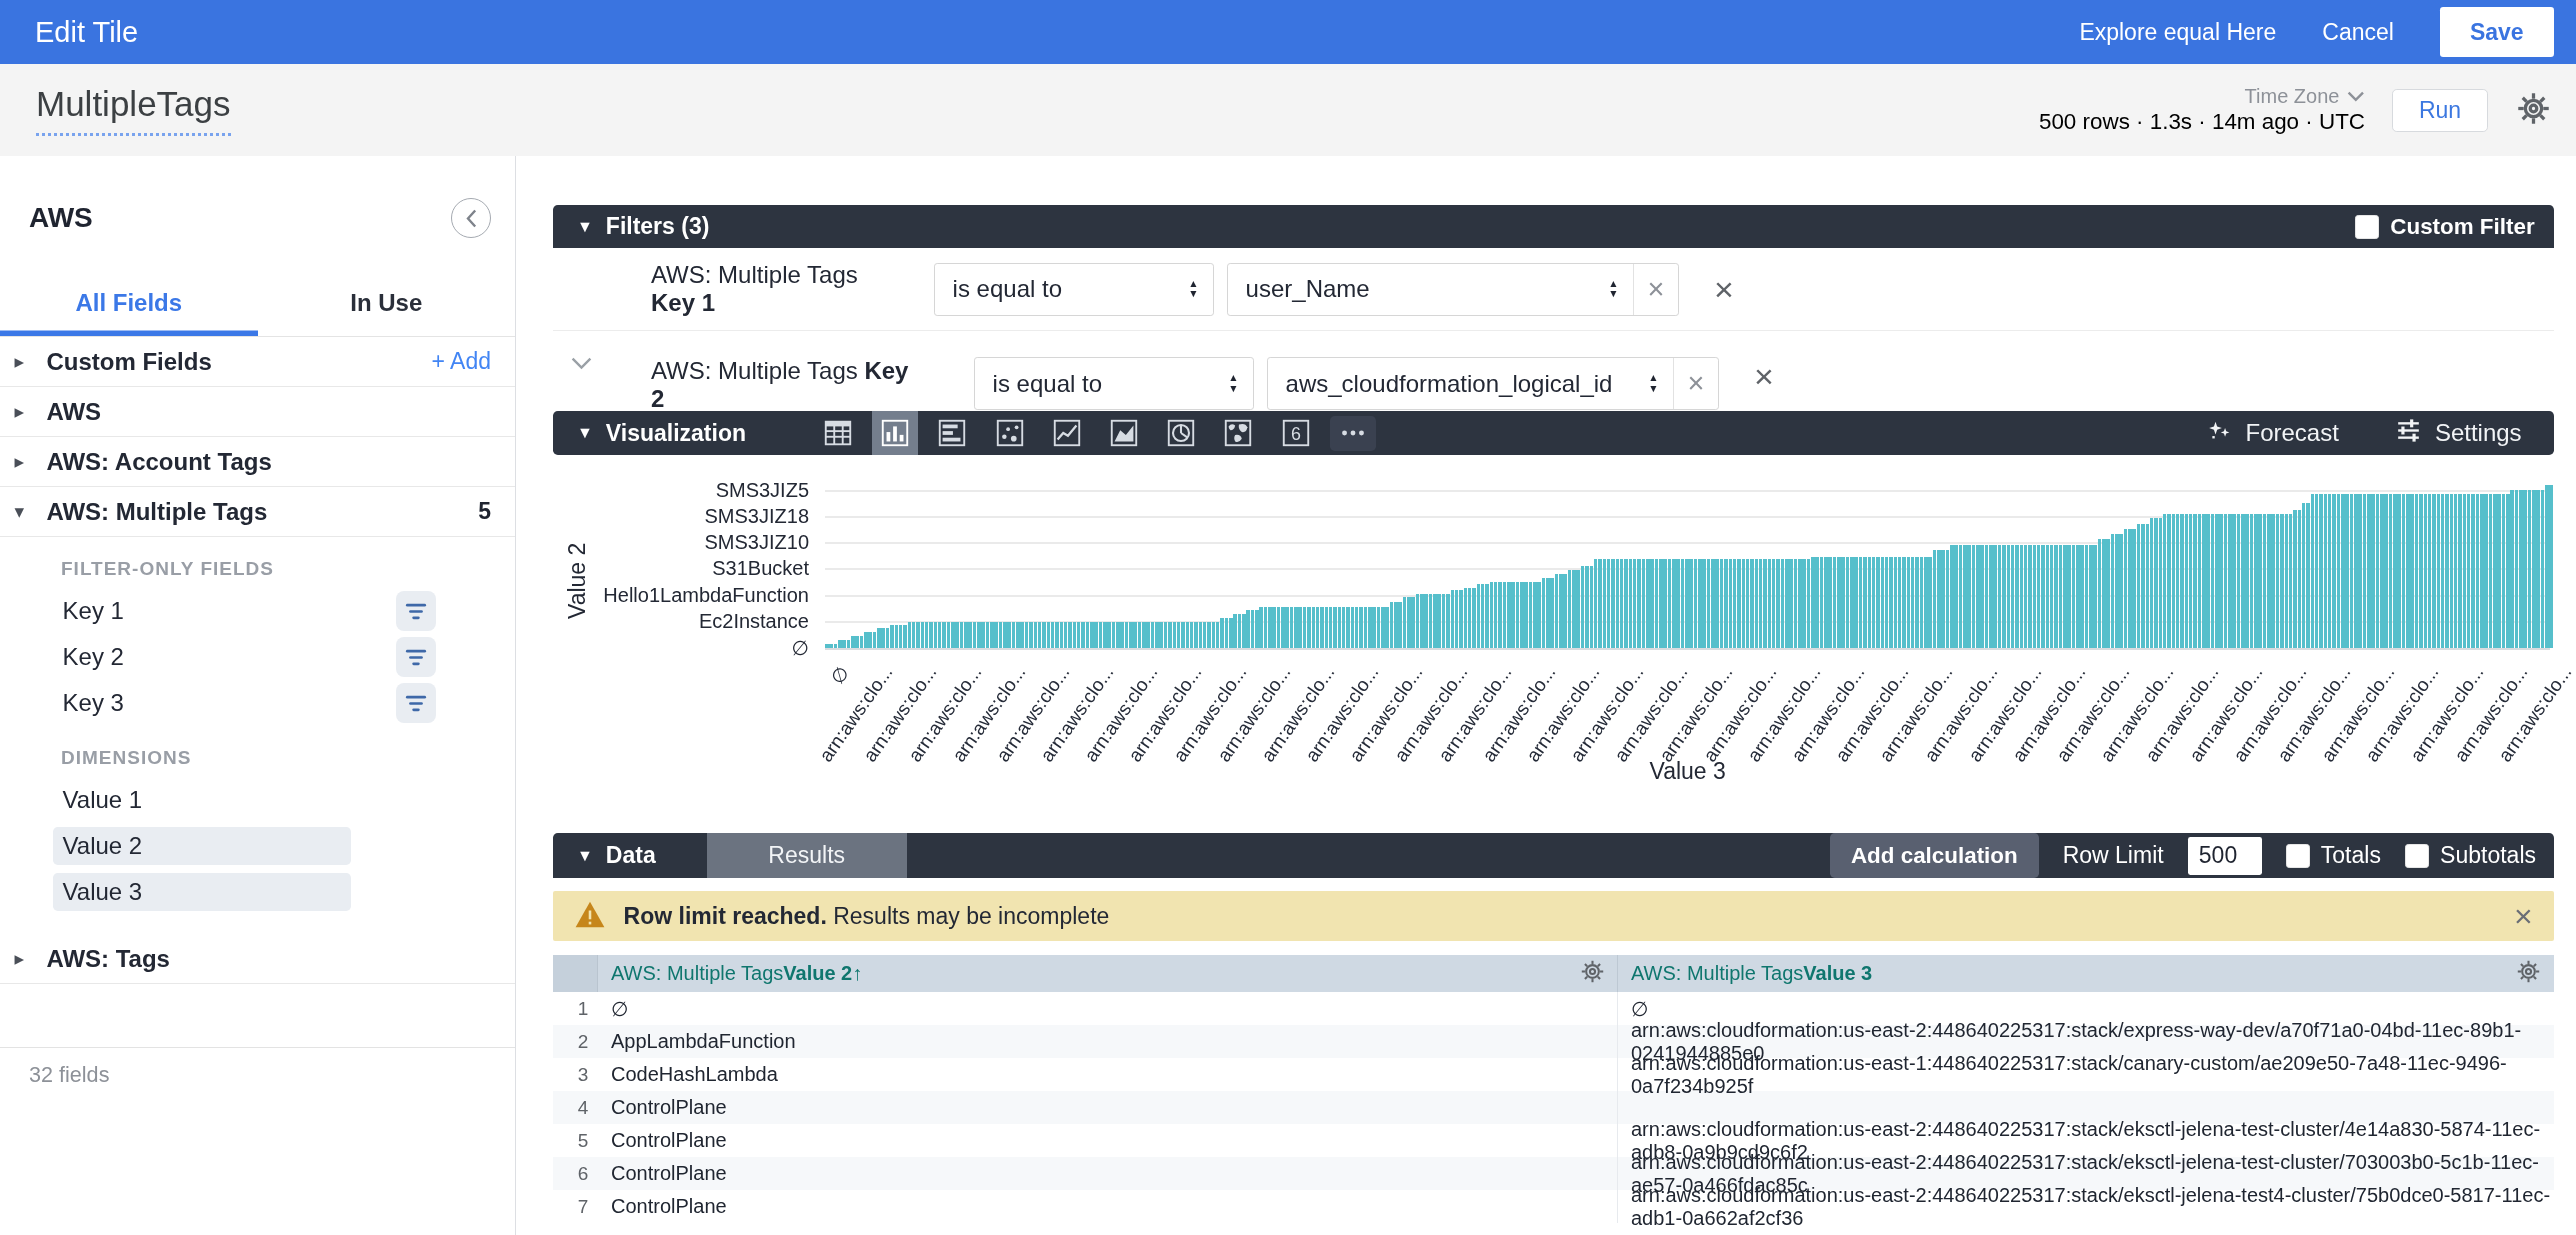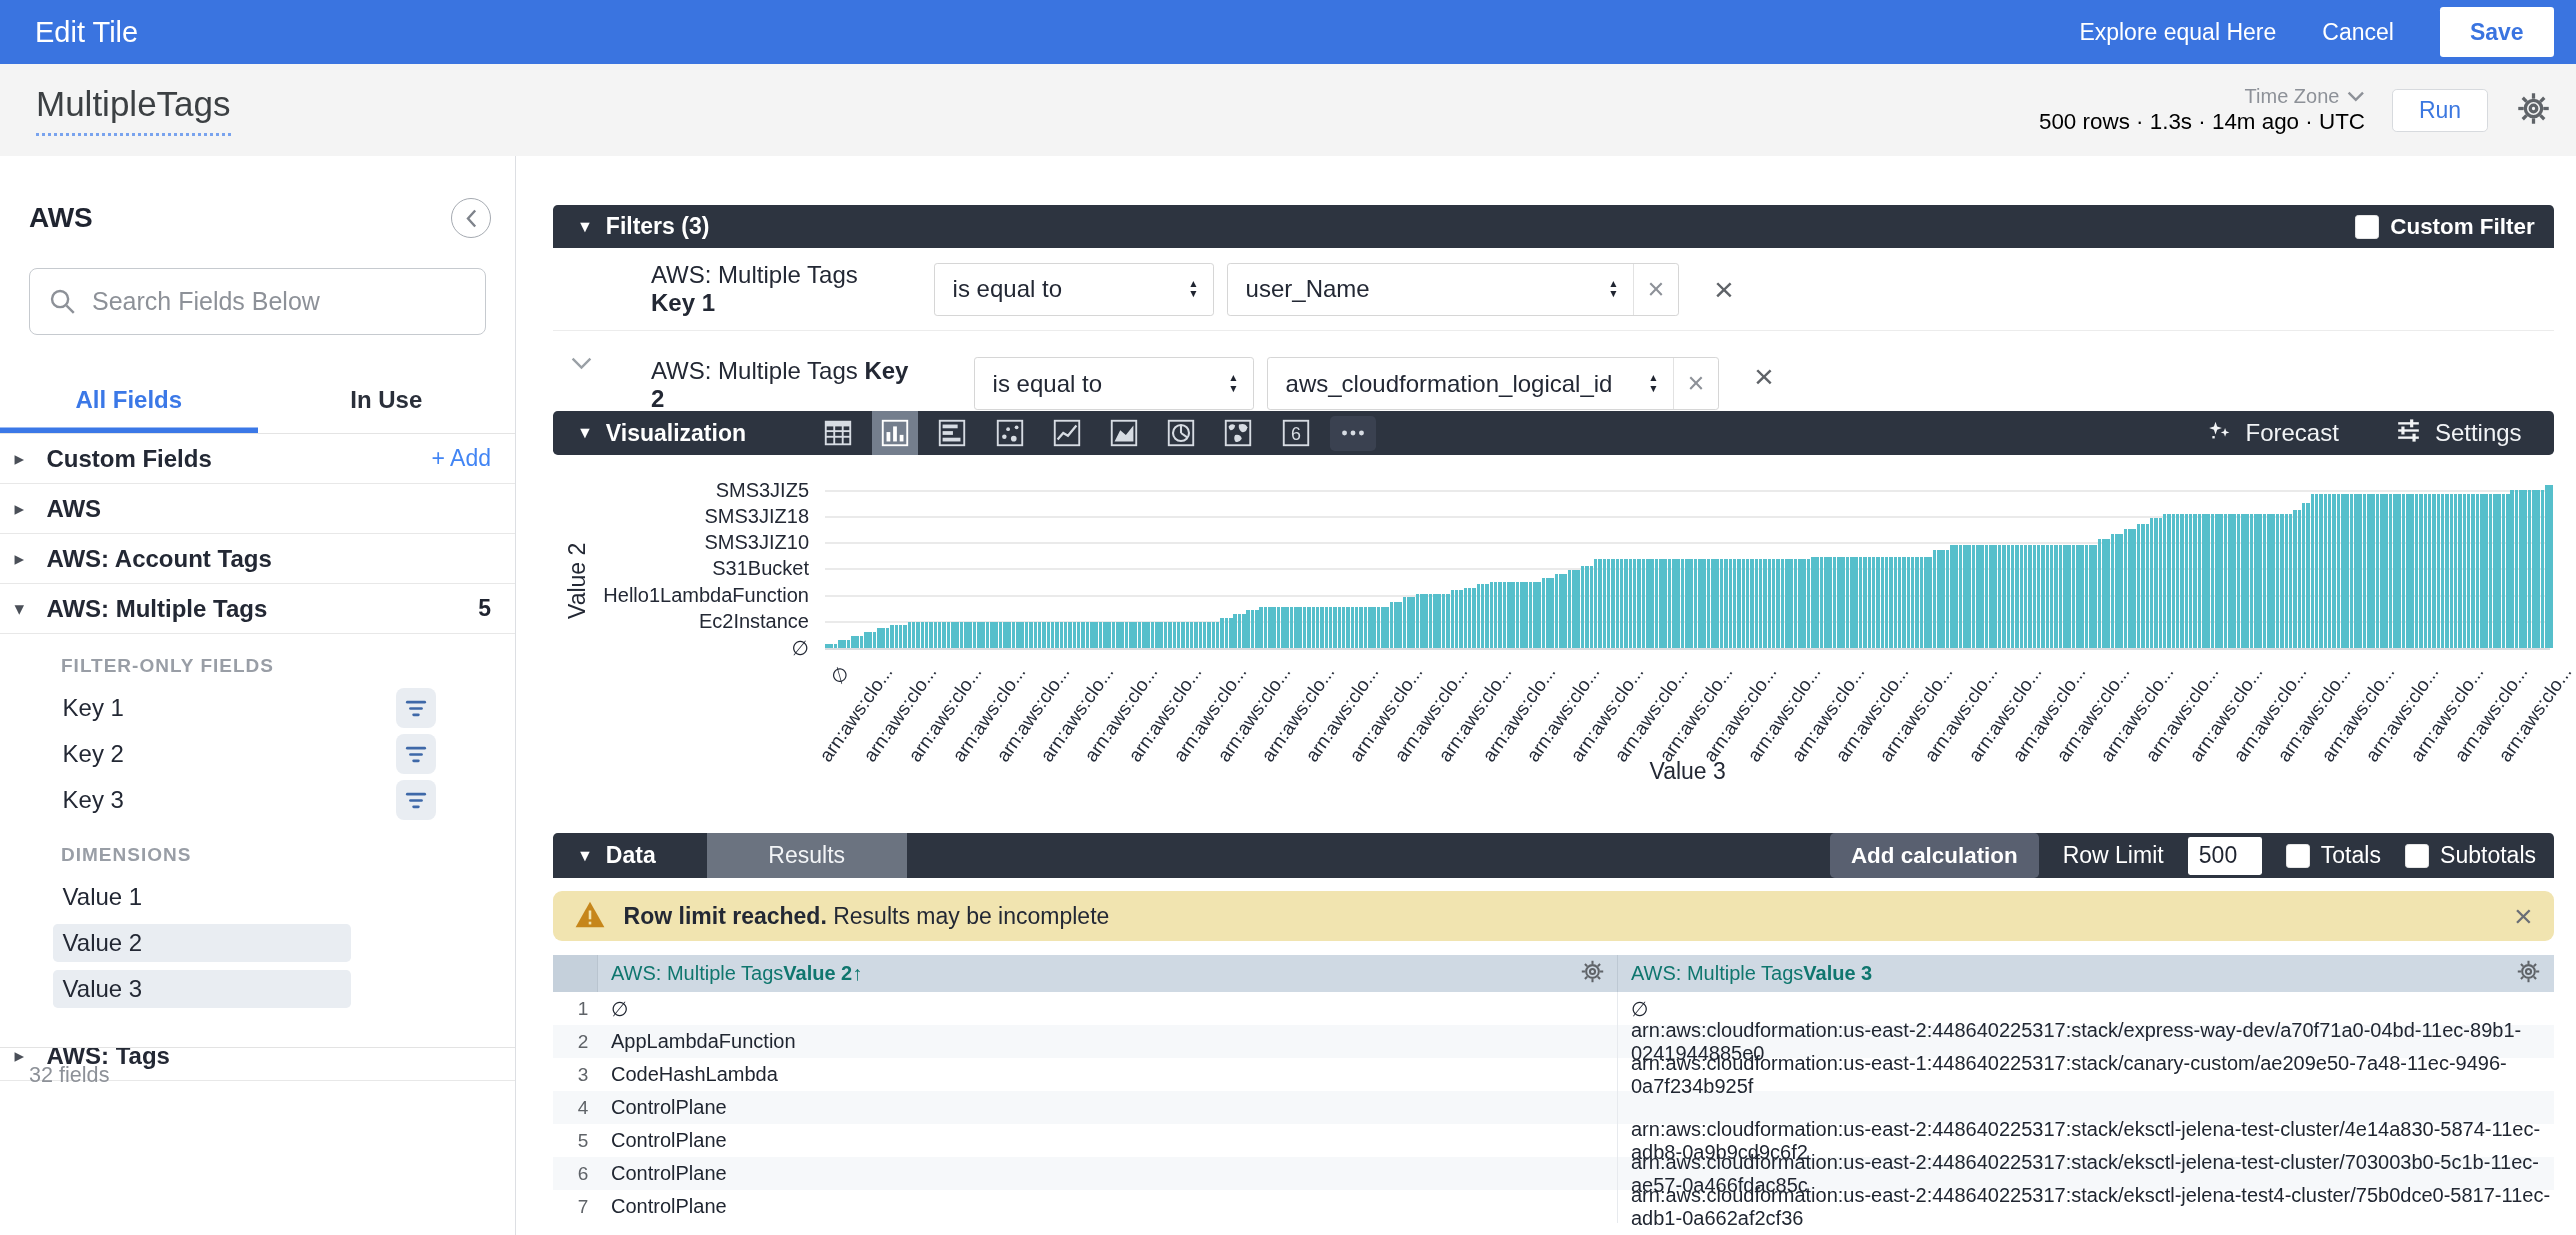--- a/index.html
+++ b/index.html
@@ -115,21 +115,21 @@
   .results-tab { margin-left:51px; width:200px; height:100%; background:#6B7380; display:flex;
     align-items:center; justify-content:center; font-size:23px; color:#F2F4F6; cursor:pointer; }
   .data-right { margin-left:auto; display:flex; align-items:center; gap:24px; padding-right:17.6px; }
   .add-calc { background:#596070; border:none; border-radius:4.8px; color:#fff; font-size:22.4px; font-weight:700;
     padding:9.6px 21px; cursor:pointer; }
   .rl-label { font-size:23px; }
   .rl-input { width:74px; height:38px; border:none; border-radius:2.4px; font-size:23px; padding-left:11.2px;
     color:#1F2430; font-family:inherit; }
   .chk-group { display:flex; align-items:center; gap:11.2px; font-size:23px; }
 
-  .warning { margin-top:13px; height:50px; background:#F1E4B0; border-radius:9px; display:flex;
+  .warning { margin-top:13px; height:50px; background:#F1E4B0; border-radius:2px; display:flex;
     align-items:center; padding:0 21px; }
   .warn-text { font-size:23px; color:#232834; margin-left:17.6px; }
   .warn-text b { font-weight:700; }
   .warn-x { margin-left:auto; font-size:32px; color:#6A6E76; font-weight:300; cursor:pointer; }
 
   
   .rtable { margin-top:14.4px; }
   .thead { display:flex; height:37px; background:#CFD9E3; align-items:center; }
   .th-num { width:45px; height:100%; background:#C5D0DB; border-right:1.6px solid #B9C4CF; }
   .th { font-size:20px; color:#0f766e; padding-left:13px; display:flex; align-items:center; height:100%; }
@@ -191,29 +191,20 @@
 <div class="body-row">
 
   <aside class="sidebar">
     <div class="sb-head">
       <span class="sb-title">AWS</span>
       <span class="collapse-btn">
         <svg width="14.4" height="21" viewBox="0 0 18 26">
             <polyline points="14,3 5,13 14,23" fill="none" stroke="#7E838B" stroke-width="3"></polyline>
           </svg>
       </span>
-    </div>
-    <div class="search-wrap">
-      <span class="search-ic">
-        <svg width="29" height="29" viewBox="0 0 36 36">
-            <circle cx="15" cy="15" r="10" fill="none" stroke="#8D9198" stroke-width="3"></circle>
-            <line x1="23" y1="23" x2="32" y2="32" stroke="#8D9198" stroke-width="3"></line>
-          </svg>
-      </span>
-      <input placeholder="Search Fields Below" style="">
     </div>
     <div class="tabs">
       <div class="tab active">All Fields</div>
       <div class="tab">In Use</div>
     </div>
     <div id="tree">
         <div class="tree-row">
           <span class="tree-arrow">▸</span>
           <span class="tree-label">Custom Fields</span>
           <span class="tree-action">+ Add</span>

